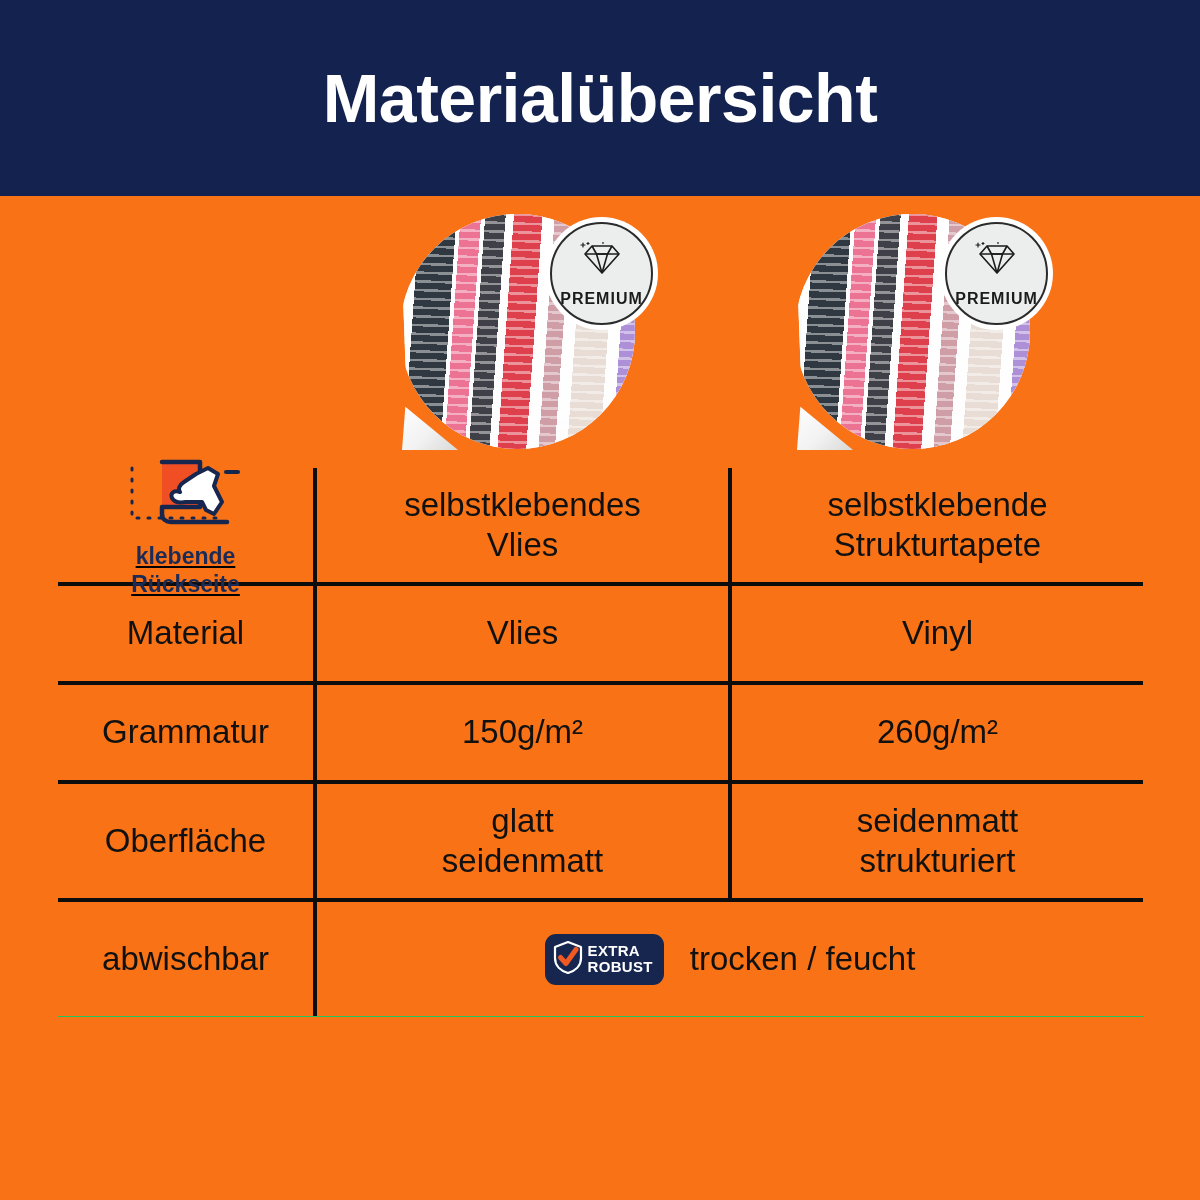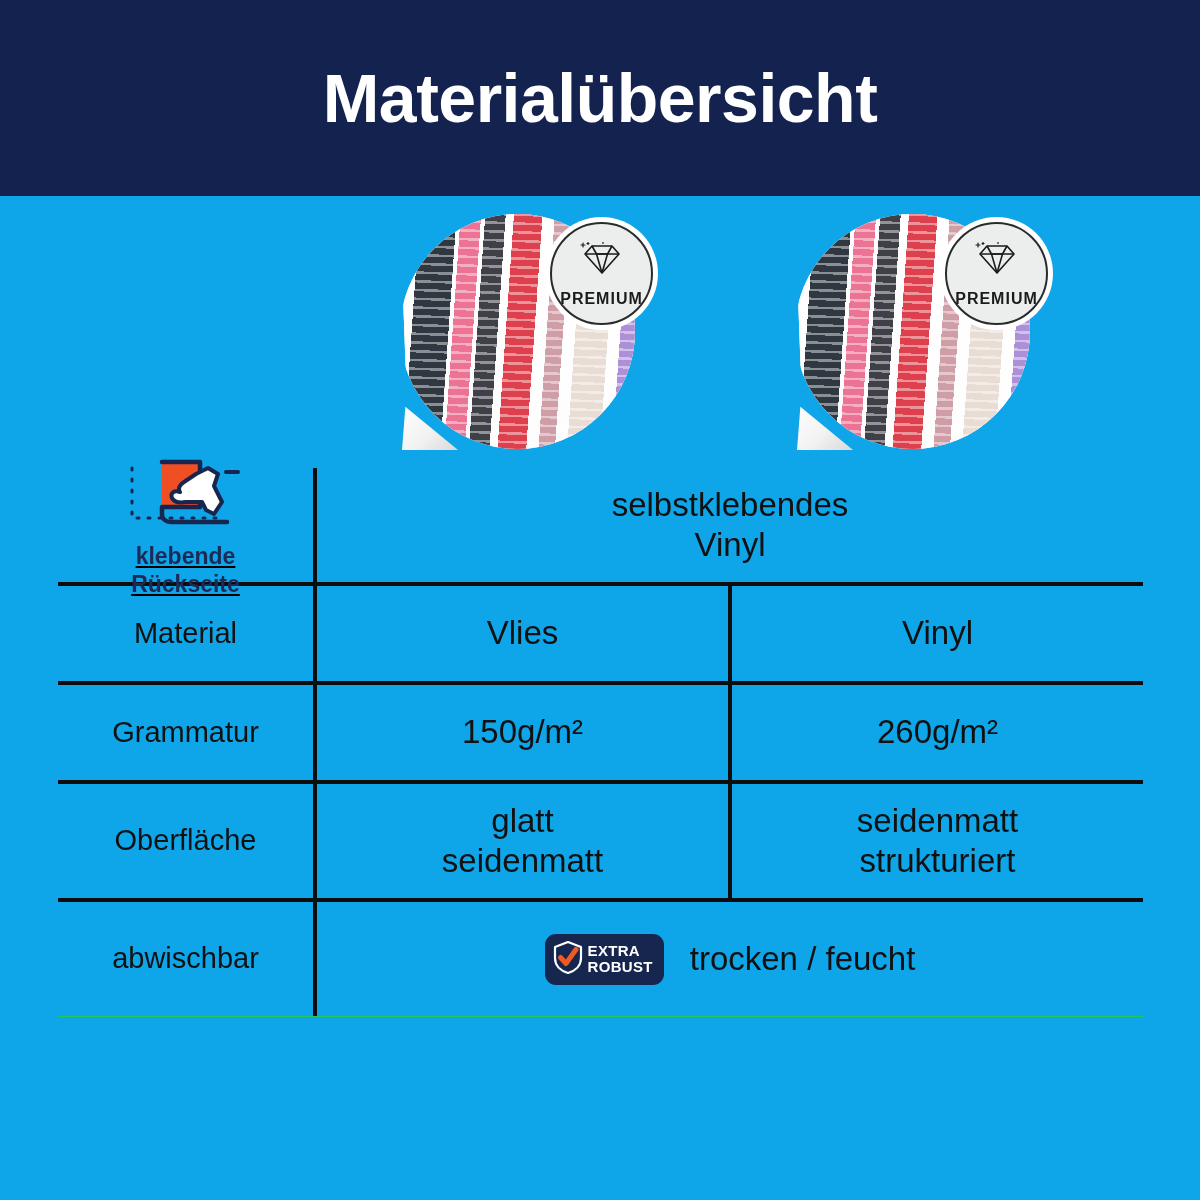--- a/index.html
+++ b/index.html
@@ -11,21 +11,21 @@
     height: 1200px;
     background: #ffffff;
     font-family: "Liberation Sans", sans-serif;
     overflow: hidden;
   }
 
   #page {
     position: relative;
     width: 1200px;
     height: 1200px;
-    background: #0ea5e9;
+    background: #f97316;
   }
 
   
   .header-band {
     position: absolute;
     left: 0;
     top: 0;
     width: 1200px;
     height: 196px;
     background: #14224f;
@@ -209,21 +209,21 @@
 
   .cell-text {
     font-family: "Liberation Sans", sans-serif;
     font-size: 33px;
     color: #111111;
     line-height: 1.22;
     white-space: pre-line;
   }
   .label-text {
     font-family: "Liberation Sans", sans-serif;
-    font-size: 29px;
+    font-size: 33px;
     color: #111111;
     line-height: 1.22;
   }
 
   .row-h1 { height: 95px; }
   .row-h2 { height: 114px; }
 
   
   .sticky-block {
     display: flex;
@@ -352,21 +352,25 @@
 
               <path d="M104 20 L116 20" stroke="#16264f" stroke-width="4" stroke-linecap="round"></path>
             </svg>
           </span>
           <div class="sticky-caption">klebende
 Rückseite</div>
         </div>
       </div>
       <div class="c-mid">
         <span class="cell-text">selbstklebendes
-Vinyl</span>
+Vlies</span>
+      </div>
+      <div class="c-right">
+        <span class="cell-text">selbstklebende
+Strukturtapete</span>
       </div>
     </div>
 
     <div class="t-row row-h1">
       <div class="c-label">
         <span class="label-text">Material</span>
       </div>
       <div class="c-mid">
         <span class="cell-text">Vlies</span>
       </div>

